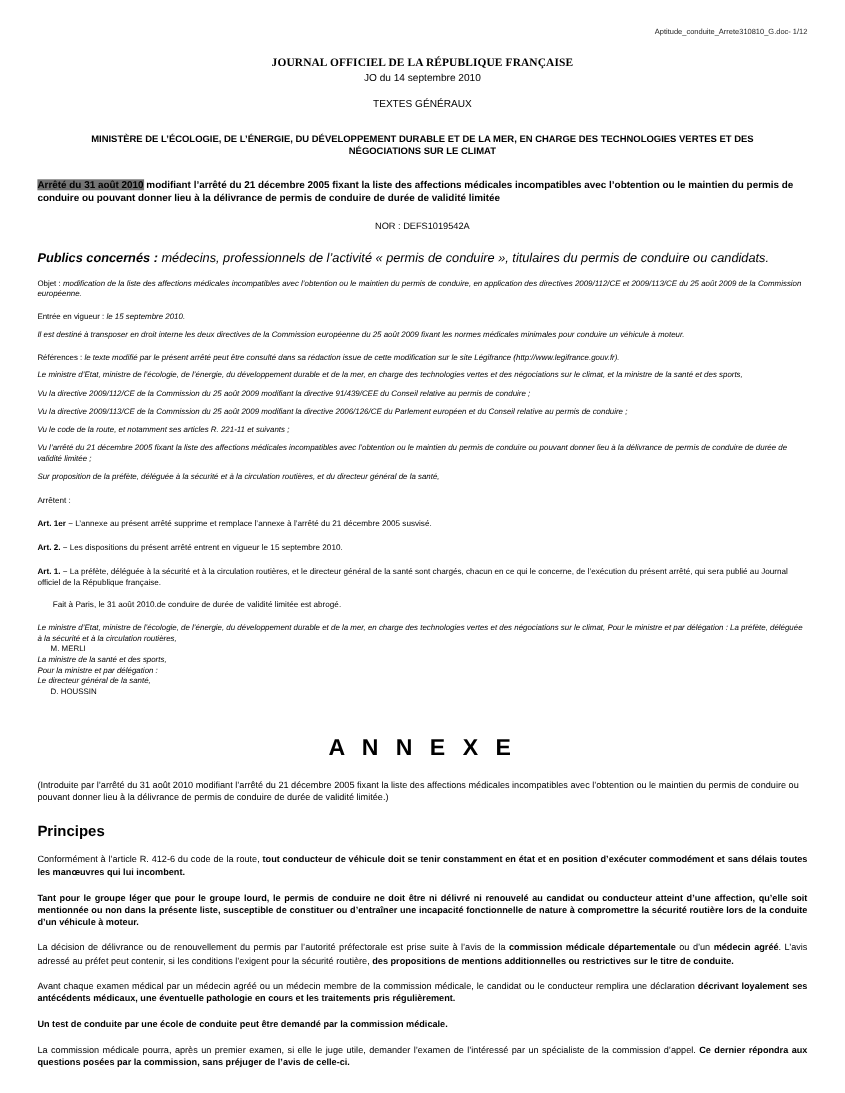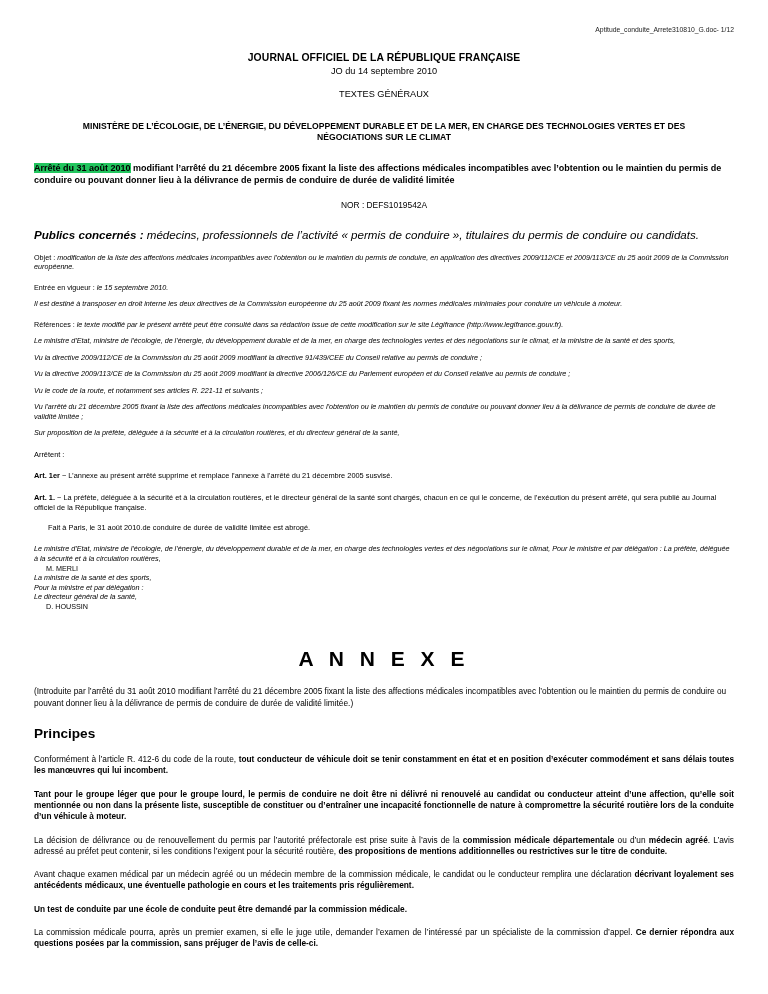--- a/index.html
+++ b/index.html
@@ -26,20 +26,21 @@
     text-align: right;
     font-size: 6.8px;
     color: #222;
     margin-bottom: 16px;
   }
   .center { text-align: center; }
   .jo-title {
     font-weight: bold;
     font-size: 10.4px;
     letter-spacing: 0.1px;
+    font-family: Liberation Serif, serif;
   }
   .jo-date {
     font-size: 9.2px;
     margin-top: 2px;
   }
   .decrets {
     margin-top: 16px;
     font-size: 9.2px;
   }
   .textes {
@@ -53,21 +54,21 @@
     line-height: 1.35;
     padding: 0 40px;
   }
   .arrete-block {
     margin-top: 18px;
     font-weight: bold;
     font-size: 9px;
     line-height: 1.34;
   }
   .hl {
-    background: #22c55e;
+    background: #737373;
   }
   .nor {
     margin-top: 14px;
     text-align: center;
     font-size: 8.4px;
   }
   .publics {
     margin-top: 16px;
     font-style: italic;
     font-size: 11.6px;
@@ -174,20 +175,23 @@
   <div class="small-para tight">Le ministre d’Etat, ministre de l’écologie, de l’énergie, du développement durable et de la mer, en charge des technologies vertes et des négociations sur le climat, et la ministre de la santé et des sports,</div>
   <div class="small-para tight">Vu la directive 2009/112/CE de la Commission du 25 août 2009 modifiant la directive 91/439/CEE du Conseil relative au permis de conduire ;</div>
   <div class="small-para tight">Vu la directive 2009/113/CE de la Commission du 25 août 2009 modifiant la directive 2006/126/CE du Parlement européen et du Conseil relative au permis de conduire ;</div>
   <div class="small-para tight">Vu le code de la route, et notamment ses articles R. 221-11 et suivants ;</div>
   <div class="small-para tight">Vu l’arrêté du 21 décembre 2005 fixant la liste des affections médicales incompatibles avec l’obtention ou le maintien du permis de conduire ou pouvant donner lieu à la délivrance de permis de conduire de durée de validité limitée ;</div>
   <div class="small-para tight">Sur proposition de la préfète, déléguée à la sécurité et à la circulation routières, et du directeur général de la santé,</div>
 
   <div class="arretent">Arrêtent :</div>
   <div class="arretent">
     <b>Art. 1er</b><span> − L’annexe au présent arrêté supprime et remplace l’annexe à l’arrêté du 21 décembre 2005 susvisé.</span>
+  </div>
+  <div class="arretent">
+    <b>Art. 2.</b><span> − Les dispositions du présent arrêté entrent en vigueur le 15 septembre 2010.</span>
   </div>
   <div class="arretent">
     <b>Art. 1.</b><span> − La préfète, déléguée à la sécurité et à la circulation routières, et le directeur général de la santé sont chargés, chacun en ce qui le concerne, de l’exécution du présent arrêté, qui sera publié au Journal officiel de la République française.</span>
   </div>
 
   <div class="fait">Fait à Paris, le 31 août 2010.de conduire de durée de validité limitée est abrogé.</div>
 
   <div class="signatures">
     <div>Le ministre d’Etat, ministre de l’écologie, de l’énergie, du développement durable et de la mer, en charge des technologies vertes et des négociations sur le climat, Pour le ministre et par délégation : La préfète, déléguée à la sécurité et à la circulation routières,</div>
     <div class="name">M. MERLI</div>

